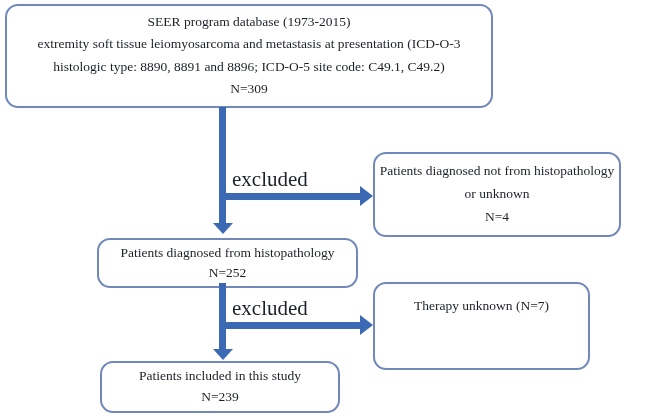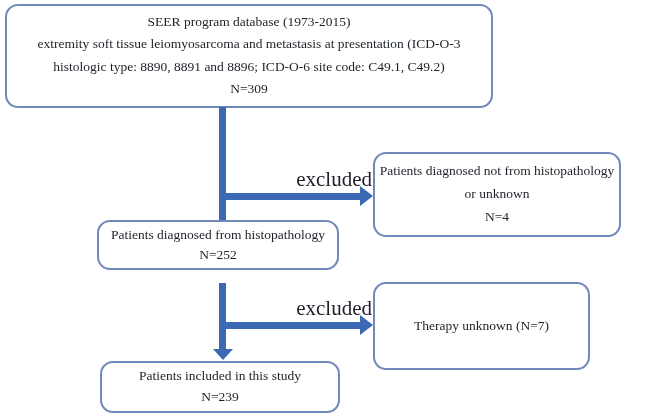--- a/index.html
+++ b/index.html
@@ -32,22 +32,22 @@
     text-align: center;
   }
   .box-line {
     font-size: 13.5px;
     line-height: 1.25;
     white-space: pre-wrap;
   }
   
   .box-source        { left: 5px;   top: 4px;   width: 488px; height: 104px; padding: 5px 2px; }
   .box-excluded-1    { left: 373px; top: 152px; width: 248px; height: 85px;  padding: 6px 2px; }
-  .box-histo         { left: 97px;  top: 220px; width: 242px; height: 50px;  padding: 3px 2px; }
-  .box-excluded-2    { left: 373px; top: 282px; width: 217px; height: 88px;  padding: 14px 2px; justify-content: center; gap: 10px; }
+  .box-histo         { left: 97px;  top: 238px; width: 261px; height: 50px;  padding: 3px 2px; }
+  .box-excluded-2    { left: 373px; top: 282px; width: 217px; height: 88px;  padding: 14px 2px; justify-content: space-between; gap: 10px; }
   .box-included      { left: 100px; top: 361px; width: 240px; height: 52px;  padding: 3px 2px; }
 
   
   .arrow-shaft-v {
     position: absolute;
     width: 7px;
     background: var(--arrow-color);
   }
   .arrow-shaft-h {
     position: absolute;
@@ -73,36 +73,36 @@
   .h1-shaft { left: 222px; top: 193px; width: 139px; }
   .h1-head  { left: 360px; top: 186px; }
   .v2-shaft { left: 219px; top: 283px; height: 67px; }
   .v2-head  { left: 213px; top: 349px; }
   .h2-shaft { left: 222px; top: 322px; width: 139px; }
   .h2-head  { left: 360px; top: 315px; }
 
   .excluded-label {
     position: absolute;
     width: 140px;
-    text-align: right;
+    text-align: left;
     font-size: 21px;
     line-height: 1.1;
   }
   .excluded-1-label { left: 232px; top: 168px; }
   .excluded-2-label { left: 232px; top: 297px; }
 </style>
 </head>
 <body>
 
 <div class="canvas">
 
   <div class="flow-box box-source">
     <div class="box-line">SEER program database (1973-2015)</div>
     <div class="box-line">extremity soft tissue leiomyosarcoma and metastasis at presentation (ICD-O-3</div>
-    <div class="box-line">histologic type: 8890, 8891 and 8896; ICD-O-6 site code: C49.1, C49.2)</div>
+    <div class="box-line">histologic type: 8890, 8891 and 8896; ICD-O-5 site code: C49.1, C49.2)</div>
     <div class="box-line">N=309</div>
   </div>
 
   <div class="arrow-shaft-v v1-shaft"></div>
   <div class="arrow-head-down v1-head"></div>
 
   <div class="arrow-shaft-h h1-shaft"></div>
   <div class="arrow-head-right h1-head"></div>
   <div class="excluded-label excluded-1-label">excluded</div>
 

